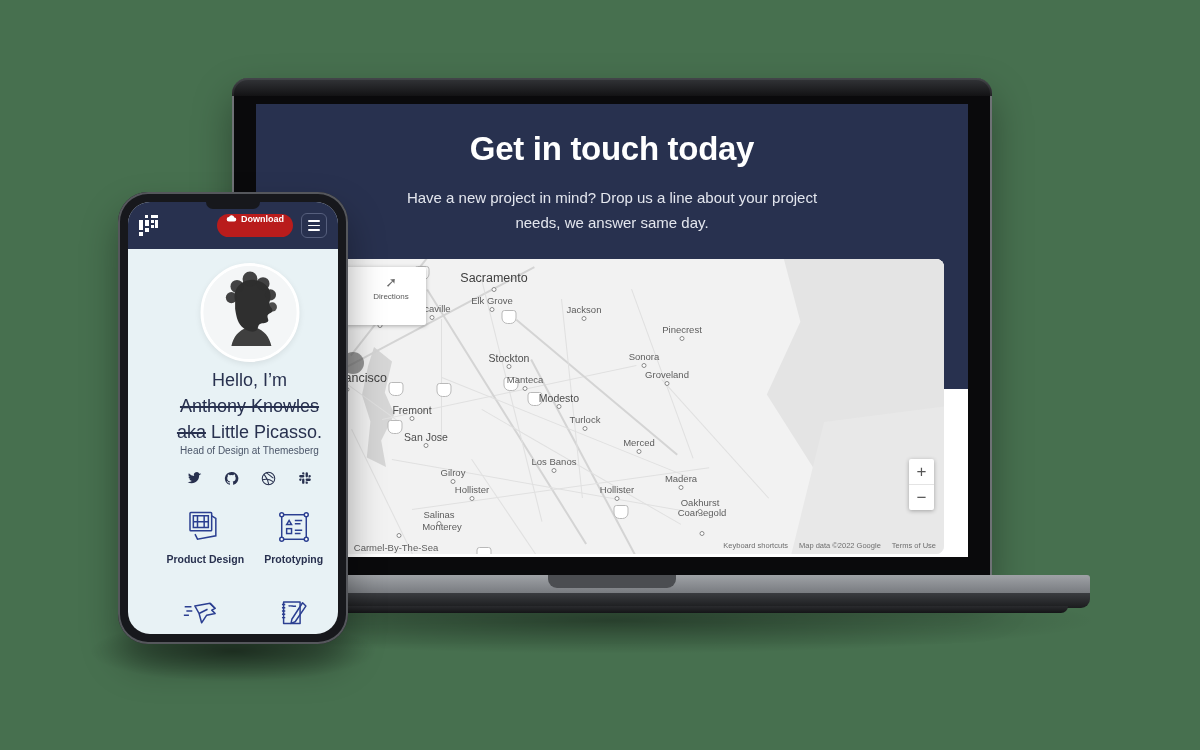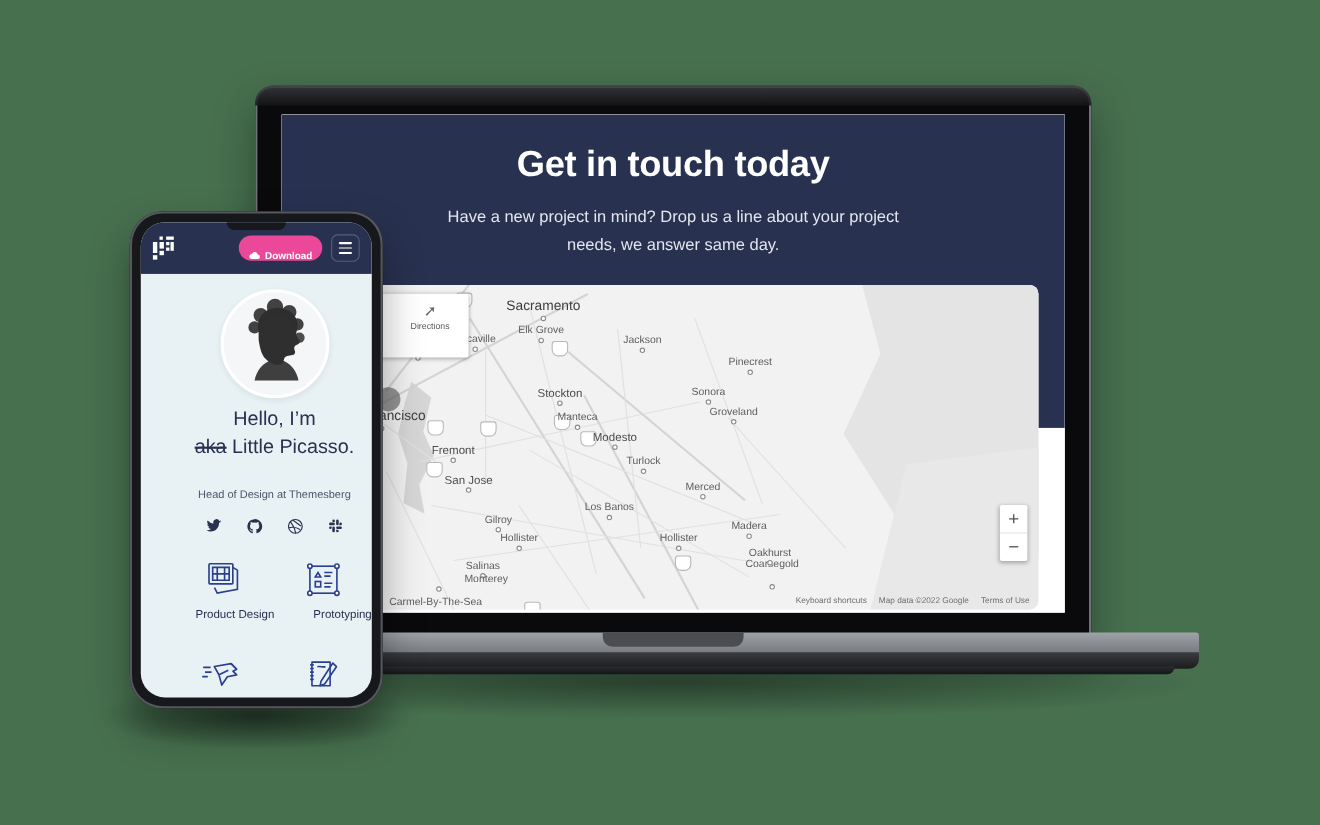--- a/index.html
+++ b/index.html
@@ -168,22 +168,22 @@
     width:54px;height:7px;background:#17181c;border-radius:0 0 7px 7px;z-index:5;
   }
   .ph-header{
     position:absolute;left:0;top:0;width:100%;height:47px;
     background:#28314f;display:flex;align-items:center;
     padding:0 11px;box-sizing:border-box;gap:8px;
   }
   .ph-logo{width:19px;height:21px;position:relative;}
   .ph-logo i{position:absolute;background:#fff;display:block;}
   .dl-btn{
-    margin-left:auto;height:23px;background:#ec4899;border-radius:12px;
-    display:flex;align-items:flex-end;gap:4px;padding:0 9px;
+    margin-left:auto;height:23px;background:#b91c1c;border-radius:12px;
+    display:flex;align-items:flex-start;gap:4px;padding:0 9px;
     color:#fff;font-size:9px;font-weight:700;
   }
   .dl-ico{width:11px;height:9px;position:relative;}
   .burger{
     width:24px;height:23px;border:1px solid #5d6party;border-radius:6px;
     display:flex;flex-direction:column;justify-content:center;
     align-items:center;gap:3px;border-color:#5c6party;
   }
   .burger{border:1px solid #565f7d;}
   .burger i{display:block;width:12px;height:1.6px;background:#fff;border-radius:1px;}
@@ -207,21 +207,21 @@
   }
   .socials{
     position:absolute;left:0;right:0;top:222px;
     display:flex;justify-content:center;gap:22px;color:#28314f;
   }
   .socials span{font-size:14px;line-height:1;}
   .skills{
     position:absolute;left:0;right:0;top:256px;
     display:grid;grid-template-columns:1fr 1fr;row-gap:26px;
   }
-  .skill{text-align:right;}
+  .skill{text-align:center;font-weight:bold;}
   .skill .ico{height:44px;display:flex;align-items:center;justify-content:center;}
   .skill .lbl{font-size:10.5px;color:#28314f;margin-top:4px;}
 
   .ph-shadow{
     position:absolute;left:88px;top:626px;width:290px;height:56px;
     background:radial-gradient(ellipse at 50% 45%,rgba(0,0,0,.45),rgba(0,0,0,0) 70%);
     pointer-events:none;
   }
 </style>
 </head>
@@ -422,20 +422,21 @@
                 <circle cx="72" cy="31" r="6" opacity=".9"></circle>
                 <circle cx="30" cy="34" r="6" opacity=".9"></circle>
                 <circle cx="74" cy="44" r="5" opacity=".85"></circle>
               </g>
               <path d="M33 44c2 7 6 13 11 16 2 1 3 3 2 5-2 4-8 5-12 3-6-4-8-12-7-19 1-4 5-7 6-5z" fill="#f4f6f7" opacity=".0"></path>
             </svg>
           </div>
 
           <div class="ph-hello">
             <div>Hello, I’m</div>
+            <div><span class="strike">Anthony Knowles</span></div>
             <div><span class="strike">aka</span>
                  <span>Little Picasso.</span></div>
           </div>
 
           <div class="ph-role">Head of Design at Themesberg</div>
 
           <div class="socials">
             <span>
               <svg viewBox="0 0 24 24" width="15" height="15" fill="#28314f">
                   <path d="M23 4.9a8.5 8.5 0 0 1-2.4.7 4.2 4.2 0 0 0 1.8-2.3 8.4 8.4 0 0 1-2.6 1A4.2 4.2 0 0 0 11.5 8 11.9 11.9 0 0 1 2.9 3.6a4.2 4.2 0 0 0 1.3 5.6 4.2 4.2 0 0 1-1.9-.5 4.2 4.2 0 0 0 3.4 4.1 4.2 4.2 0 0 1-1.9.1 4.2 4.2 0 0 0 3.9 2.9A8.4 8.4 0 0 1 1 17.5a11.9 11.9 0 0 0 6.4 1.9c7.7 0 12-6.4 12-12v-.5A8.5 8.5 0 0 0 23 4.9z"></path>

